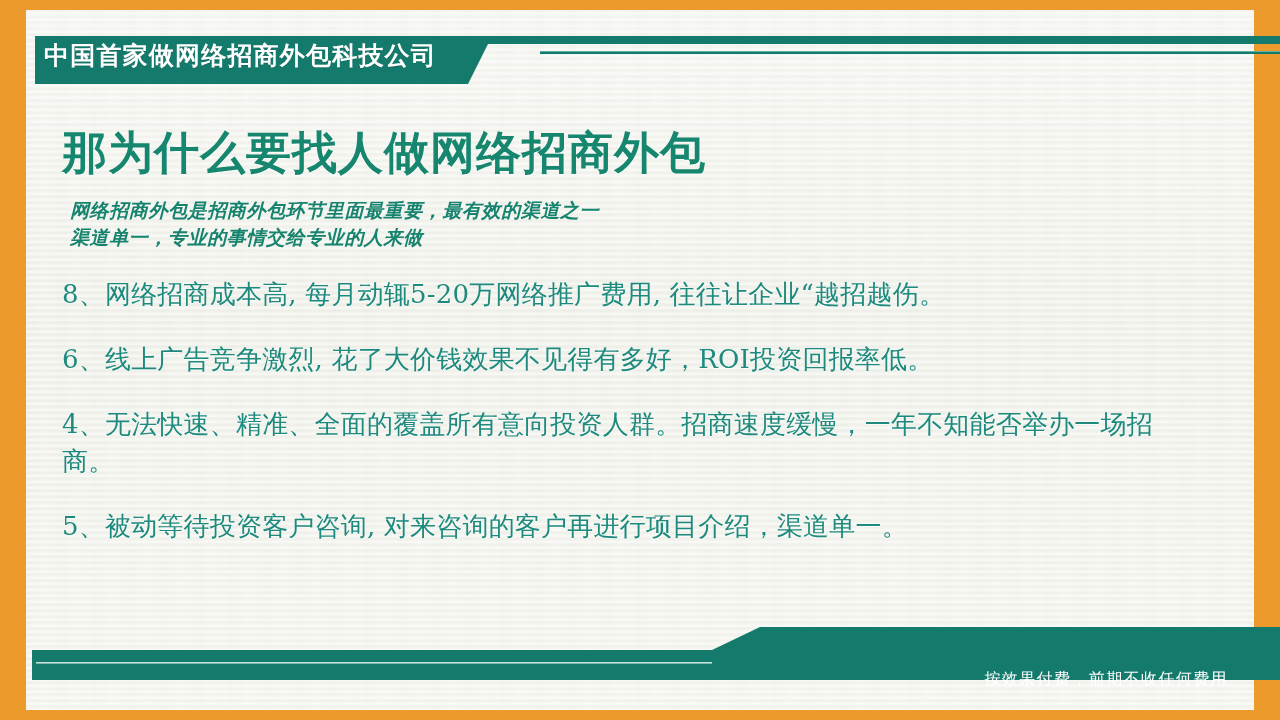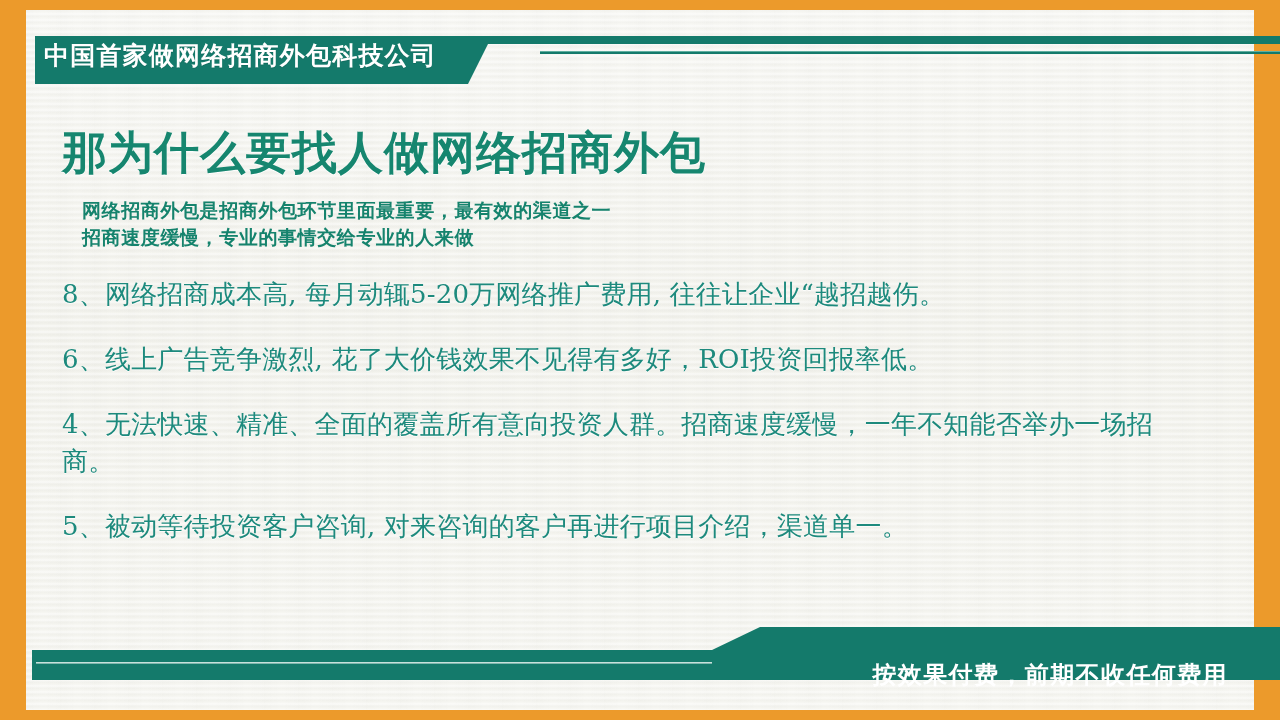--- a/index.html
+++ b/index.html
@@ -82,21 +82,22 @@
     font-size: 45px;
     font-weight: bold;
     color: #16866f;
     letter-spacing: 1px;
     line-height: 1.22;
     margin: 0 0 16px 0;
     text-shadow: 0 1px 0 rgba(255,255,255,0.85);
   }
 
   .subtitle-block {
-    margin: 0 0 24px 20px;
+    margin: 0 0 24px 8px;
+    font-style: italic;
   }
   .subtitle-line {
     font-size: 19px;
     font-weight: bold;
     color: #15836d;
     letter-spacing: 0.6px;
     line-height: 1.45;
     white-space: nowrap;
   }
 
@@ -123,22 +124,22 @@
     width: 1280px;
     height: 110px;
     pointer-events: none;
   }
   .footer-band svg { display: block; }
 
   .footer-text {
     position: absolute;
     right: 52px;
     bottom: 33px;
-    font-size: 24px;
-    font-weight: bold;
+    font-size: 16px;
+    font-weight: normal;
     color: #ffffff;
     letter-spacing: 1.4px;
     white-space: nowrap;
     line-height: 1;
   }
 </style>
 </head>
 <body>
 
 <div class="slide">
@@ -155,21 +156,21 @@
     </svg>
     <div class="header-title">中国首家做网络招商外包科技公司</div>
   </div>
 
   <div class="content">
 
     <h1 class="main-title">那为什么要找人做网络招商外包</h1>
 
     <div class="subtitle-block">
       <div class="subtitle-line">网络招商外包是招商外包环节里面最重要，最有效的渠道之一</div>
-      <div class="subtitle-line">招商速度缓慢，专业的事情交给专业的人来做</div>
+      <div class="subtitle-line">渠道单一，专业的事情交给专业的人来做</div>
     </div>
 
     <div class="points">
       <p class="point">8、网络招商成本高, 每月动辄5-20万网络推广费用, 往往让企业“越招越伤。</p>
       <p class="point">6、线上广告竞争激烈, 花了大价钱效果不见得有多好，ROI投资回报率低。</p>
       <p class="point">4、无法快速、精准、全面的覆盖所有意向投资人群。招商速度缓慢，一年不知能否举办一场招商。</p>
       <p class="point">5、被动等待投资客户咨询, 对来咨询的客户再进行项目介绍，渠道单一。</p>
     </div>
 
   </div>

